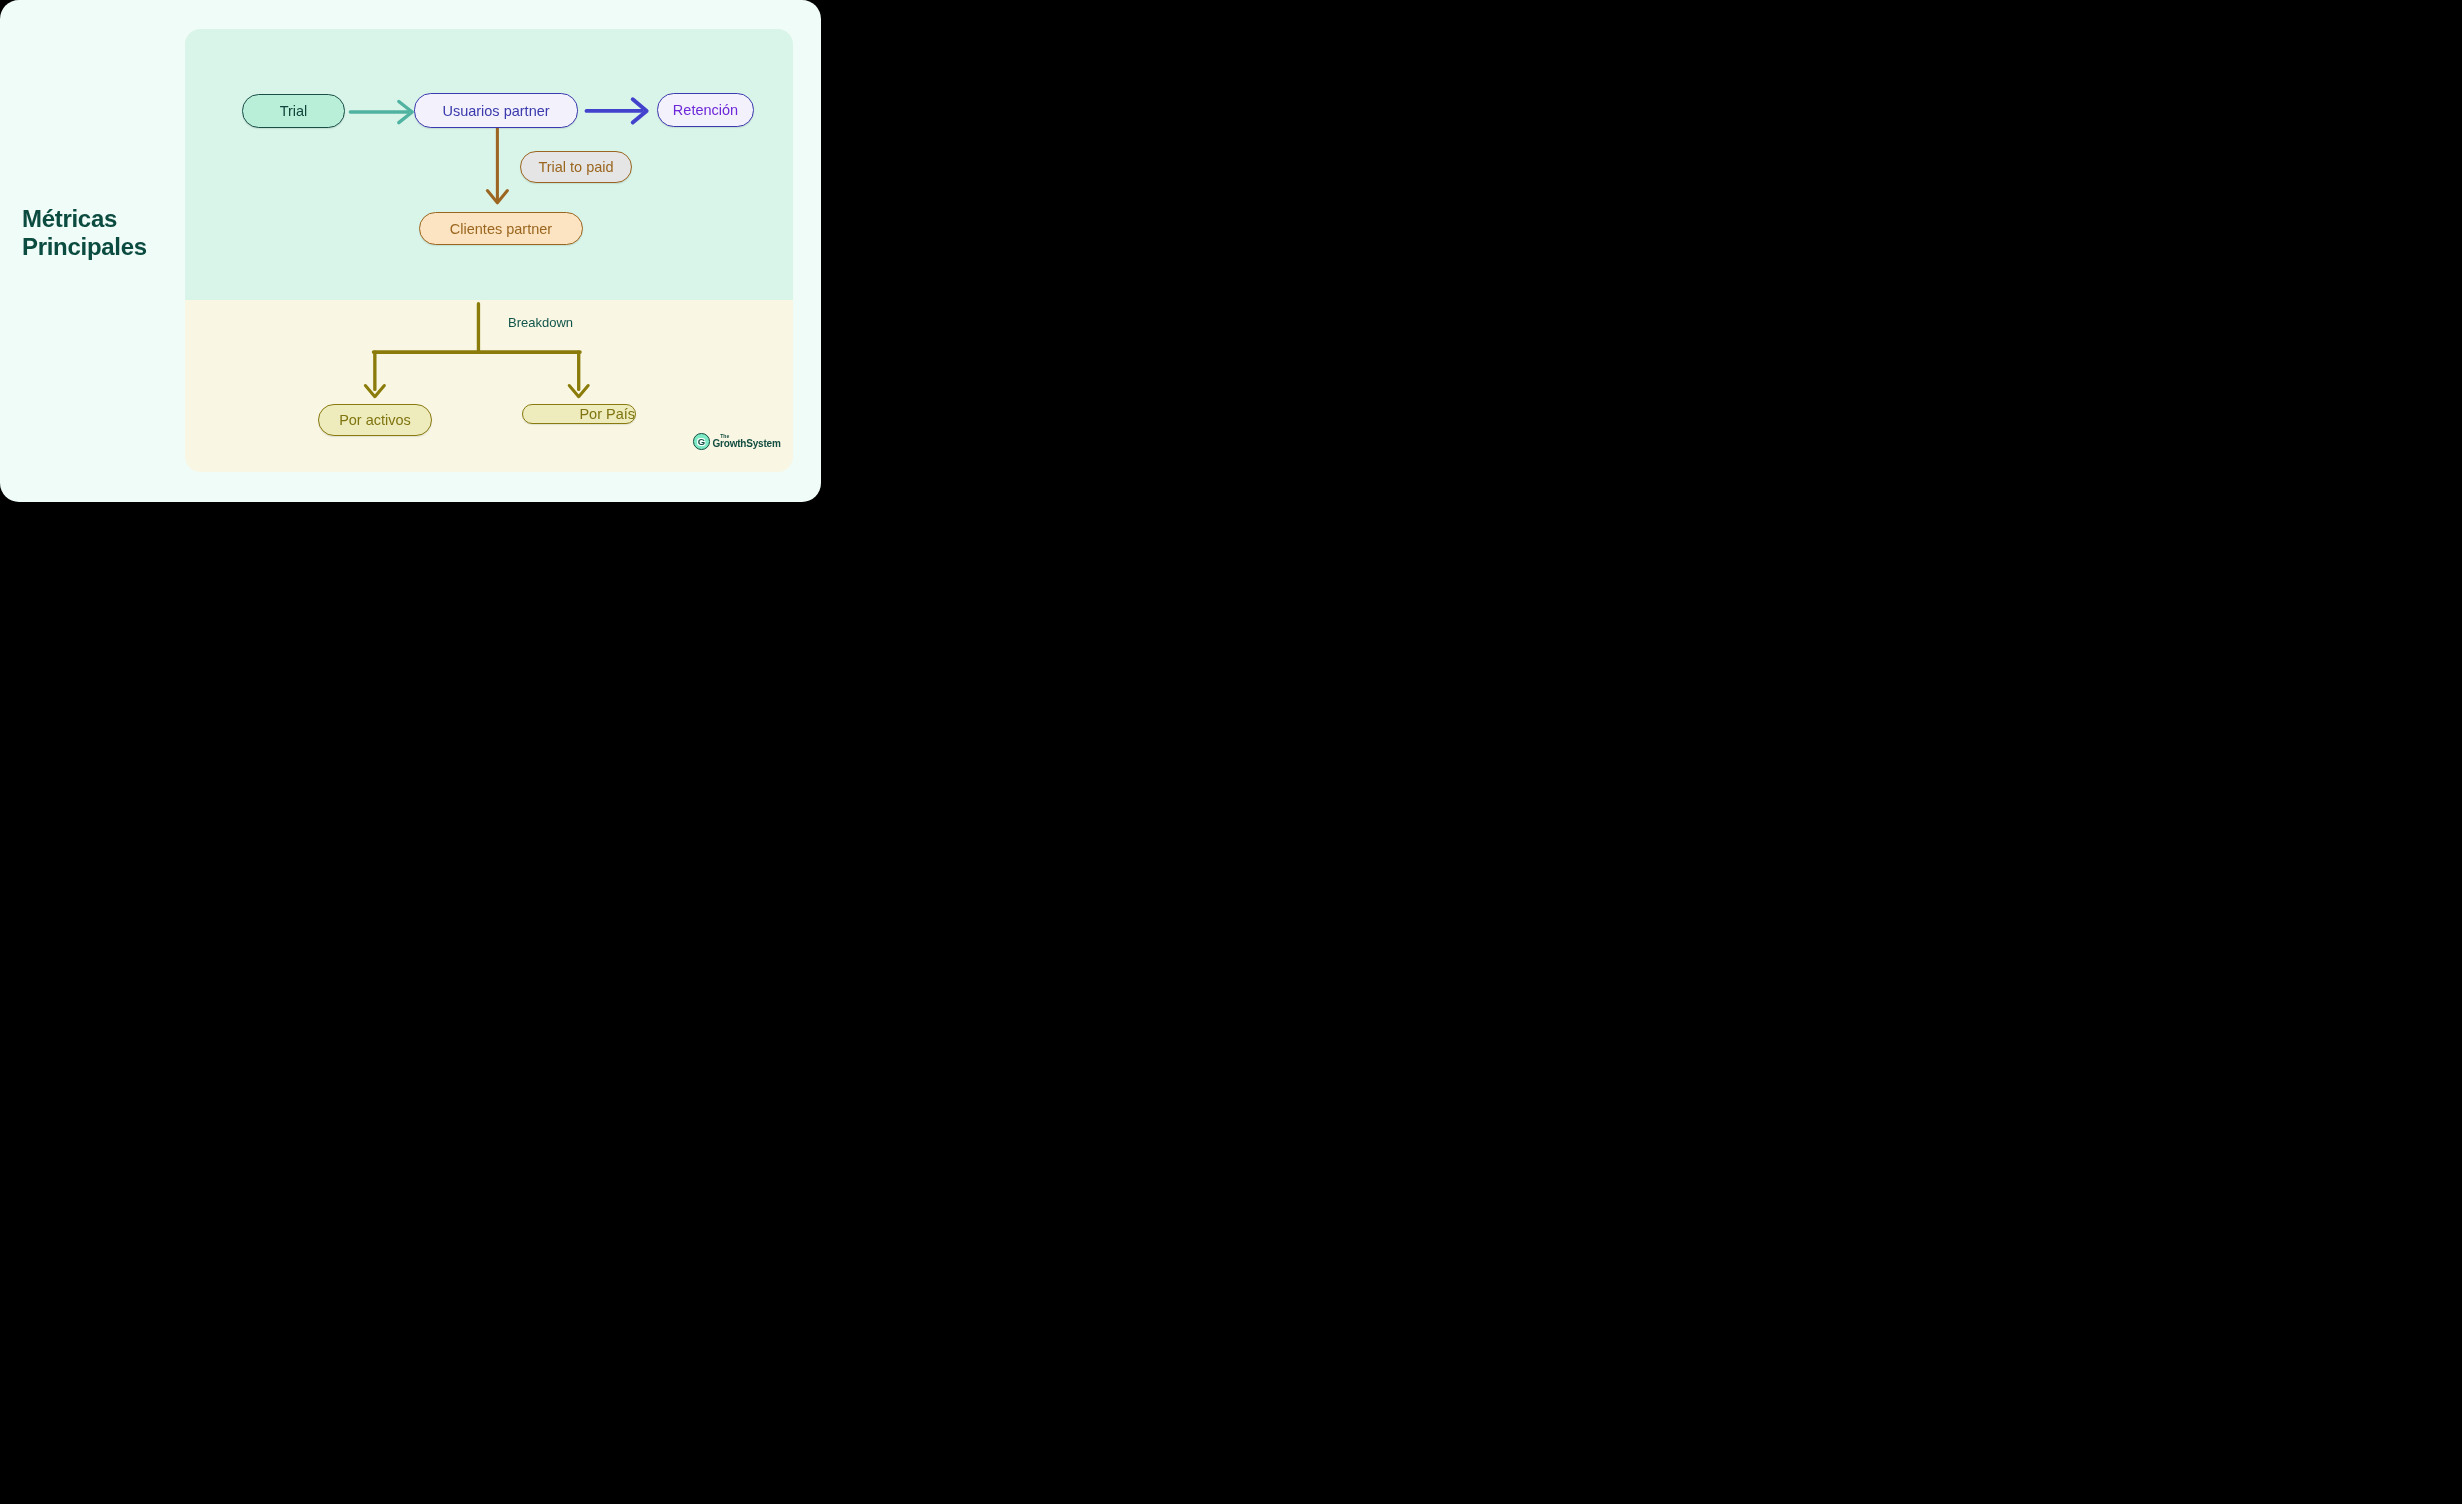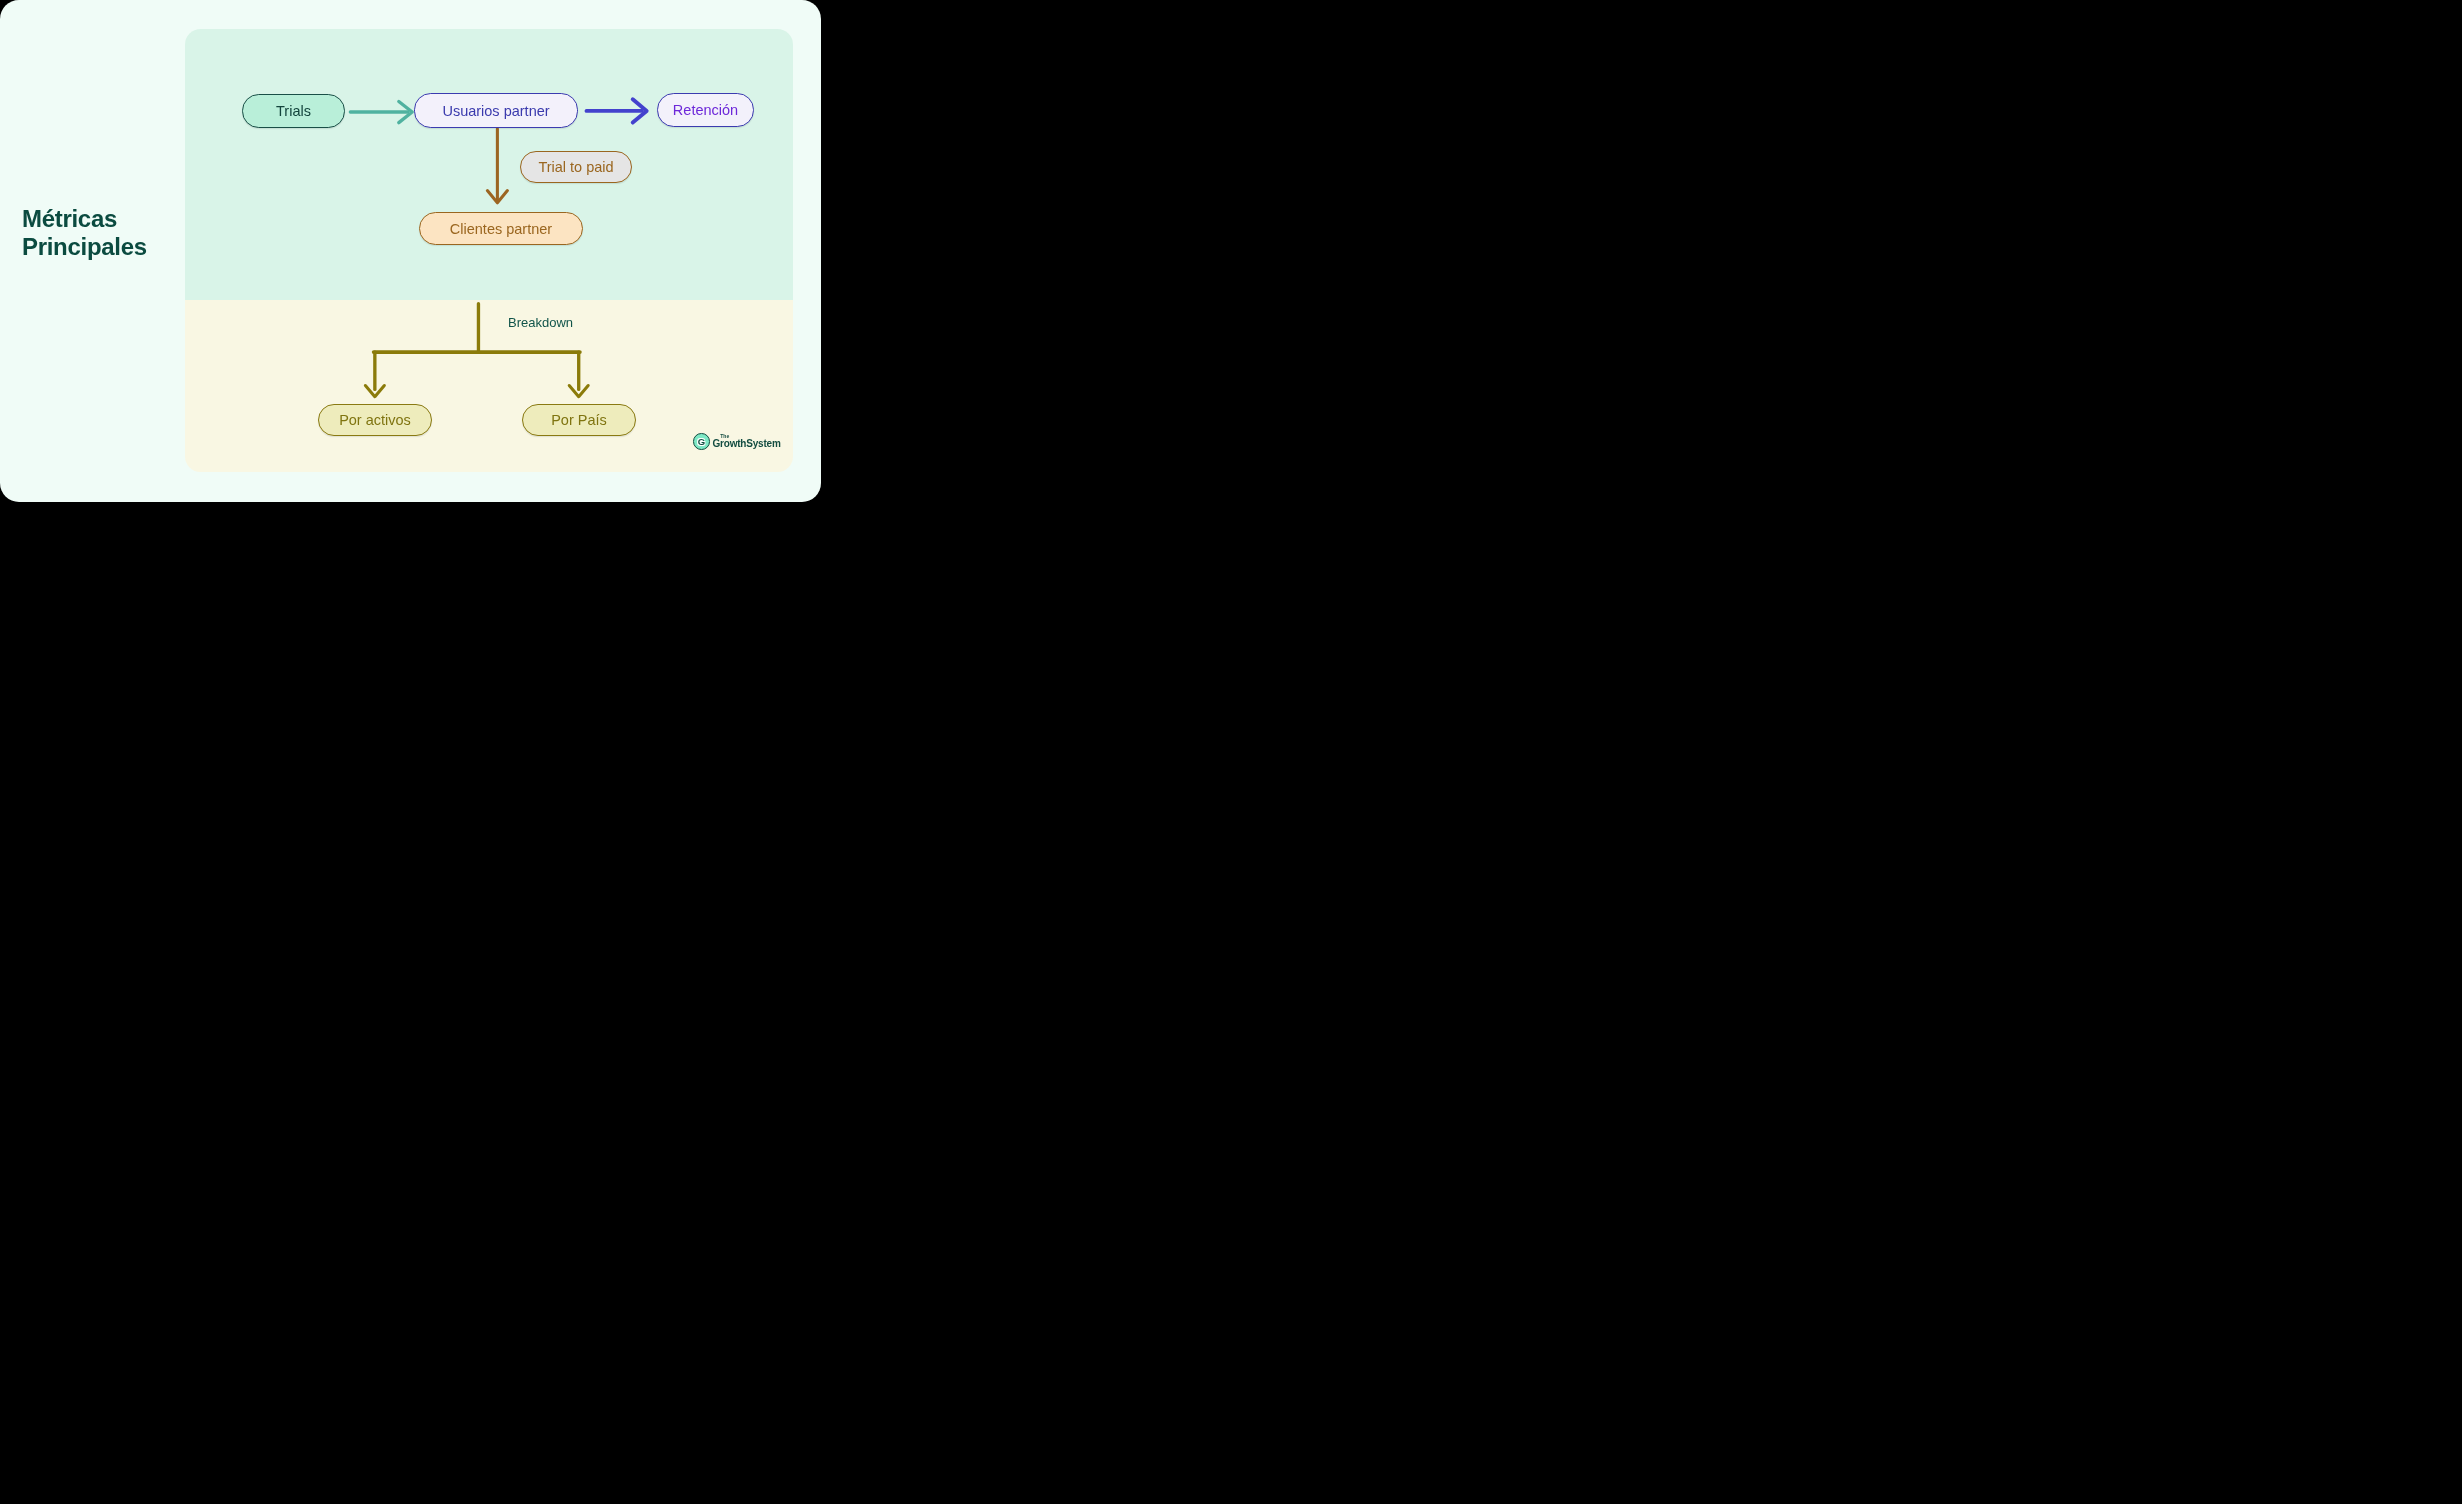--- a/index.html
+++ b/index.html
@@ -68,22 +68,22 @@
   }
   .node-clientes {
     left: 419px; top: 212px; width: 164px; height: 33px;
     background: #fce4c2; border: 1.4px solid #9a661f; color: #9a661f;
   }
   .node-por-partner {
     left: 318px; top: 404px; width: 114px; height: 32px;
     background: #eeecbc; border: 1.4px solid #8a7a12; color: #7f7410;
   }
   .node-por-pais {
-    left: 522px; top: 404px; width: 114px; height: 32px;
-    background: #eeecbc; border: 1.4px solid #8a7a12; color: #7f7410;
+    left: 522px; top: 404px; width: 114px; height: 20px;
+    background: #eeecbc; border: 1.4px solid #8a7a12; color: #7f7410; justify-content: flex-end;
   }
   .breakdown-label {
     position: absolute; left: 508px; top: 315px;
     font-size: 13px; font-weight: 500; color: #11544a;
   }
   .logo {
     position: absolute; left: 693px; top: 433px;
     display: flex; align-items: flex-start;
   }
   .logo-mark {
@@ -140,21 +140,21 @@
       <path d="M859 545 V630" stroke-width="6"></path>
       <path d="M671 632 H1041" stroke-width="7"></path>
       <path d="M673 632 V699" stroke-width="6"></path>
       <path d="M1039 632 V699" stroke-width="6"></path>
       <path d="M656 692 L673 712 L690 692" stroke-width="5.5"></path>
       <path d="M1022 692 L1039 712 L1056 692" stroke-width="5.5"></path>
     </g>
   </svg>
 
   <div class="node node-trials">
-    <span>Trials</span>
+    <span>Trial</span>
   </div>
 
   <div class="node node-usuarios">
     <span>Usuarios partner</span>
   </div>
 
   <div class="node node-retencion">
     <span>Retención</span>
   </div>
 

